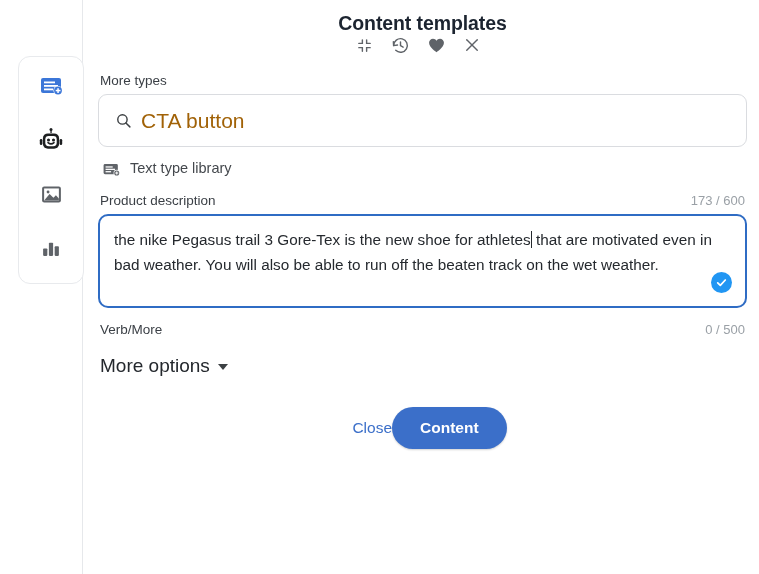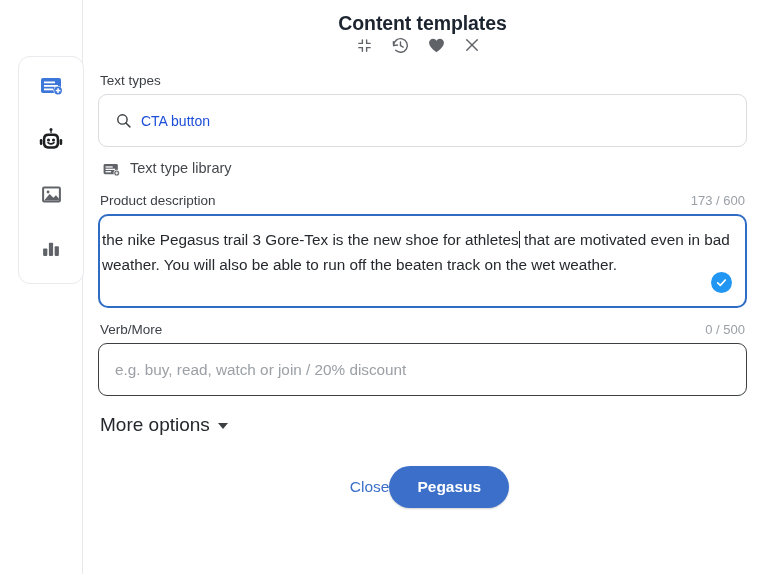--- a/index.html
+++ b/index.html
@@ -128,22 +128,22 @@
   .select-box .search-ico {
     width: 17px;
     height: 17px;
     margin-right: 9px;
     color: #3c4043;
     flex: 0 0 auto;
     display: flex;
     align-items: center;
   }
   .select-value {
-    font-size: 14px;
-    color: #1d4ed8;
+    font-size: 21px;
+    color: #a16207;
   }
 
   .link-row {
     display: flex;
     align-items: flex-start;
     gap: 9px;
     margin: 13px 0 0 4px;
     cursor: pointer;
     width: fit-content;
   }
@@ -159,21 +159,21 @@
     color: #44484d;
   }
 
   
   .textarea-box {
     position: relative;
     height: 94px;
     border: 2px solid #2f6cc4;
     border-radius: 10px;
     background: #fff;
-    padding: 11px 15px 0 2px;
+    padding: 11px 15px 0 14px;
     box-sizing: border-box;
     cursor: text;
   }
   .ta-text {
     font-size: 15.3px;
     line-height: 25px;
     color: #25292e;
     white-space: pre-wrap;
   }
   .caret {
@@ -355,21 +355,21 @@
         <span class="hdr-icon">
           <svg width="18" height="18" viewBox="0 0 24 24" aria-hidden="true" fill="none" stroke="#5f6368" stroke-width="1.9" stroke-linecap="round">
             <path d="M5 5 L19 19"></path>
             <path d="M19 5 L5 19"></path>
           </svg>
         </span>
 
       </div>
     </div>
 
-    <label class="field-label">Text types</label>
+    <label class="field-label">More types</label>
 
     <div class="select-box">
       <span class="search-ico">
         <svg width="17" height="17" viewBox="0 0 24 24" aria-hidden="true" fill="none" stroke="#3c4043" stroke-width="2" stroke-linecap="round">
           <circle cx="10.5" cy="10.5" r="6.6"></circle>
           <path d="M15.4 15.4 L21 21"></path>
         </svg>
       </span>
       <span class="select-value">CTA button</span>
     </div>
@@ -402,28 +402,25 @@
           <path d="M5 12.6 L9.8 17.2 L19 7.4"></path>
         </svg>
       </span>
     </div>
 
     <div class="label-row">
       <label class="field-label">Verb/More</label>
       <span class="counter">0 / 500</span>
     </div>
 
-    <div class="input-box">
-      <span class="input-ph">e.g. buy, read, watch or join / 20% discount</span>
-    </div>
 
     <div class="more-options">
       <span class="mo-label">More options</span>
       <span class="caret-down"></span>
     </div>
 
     <div class="footer">
       <span class="close-link">Close</span>
-      <button class="create-btn">Pegasus</button>
+      <button class="create-btn">Content</button>
     </div>
 
   </div>
 </div>
 
 </body></html>

